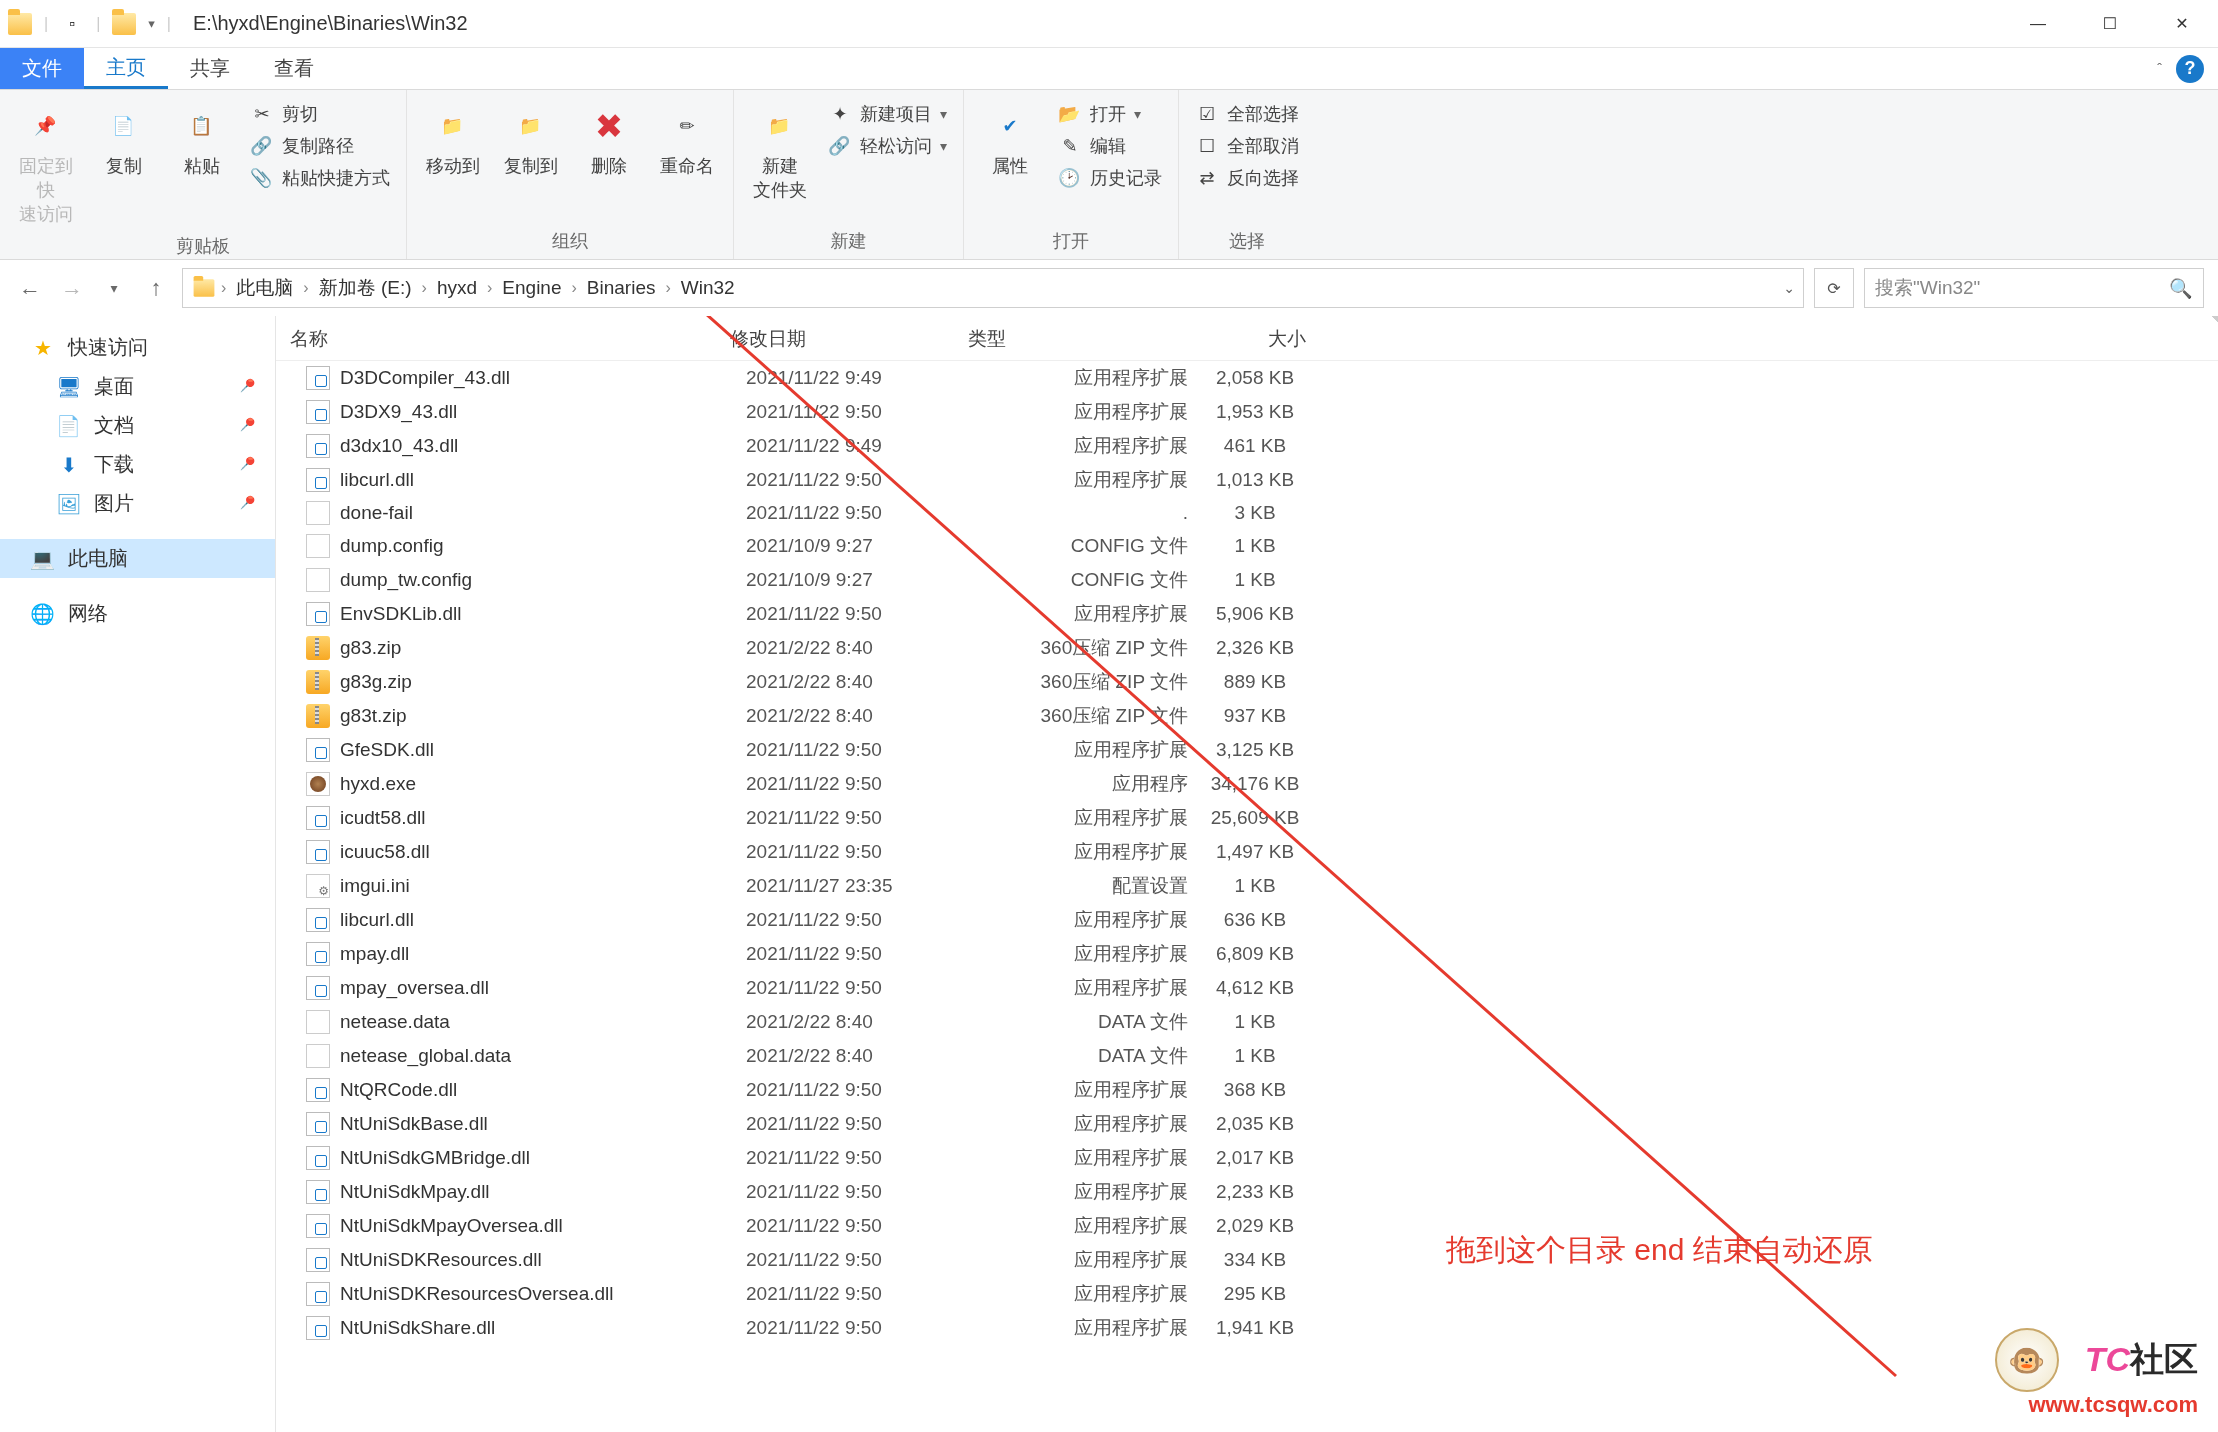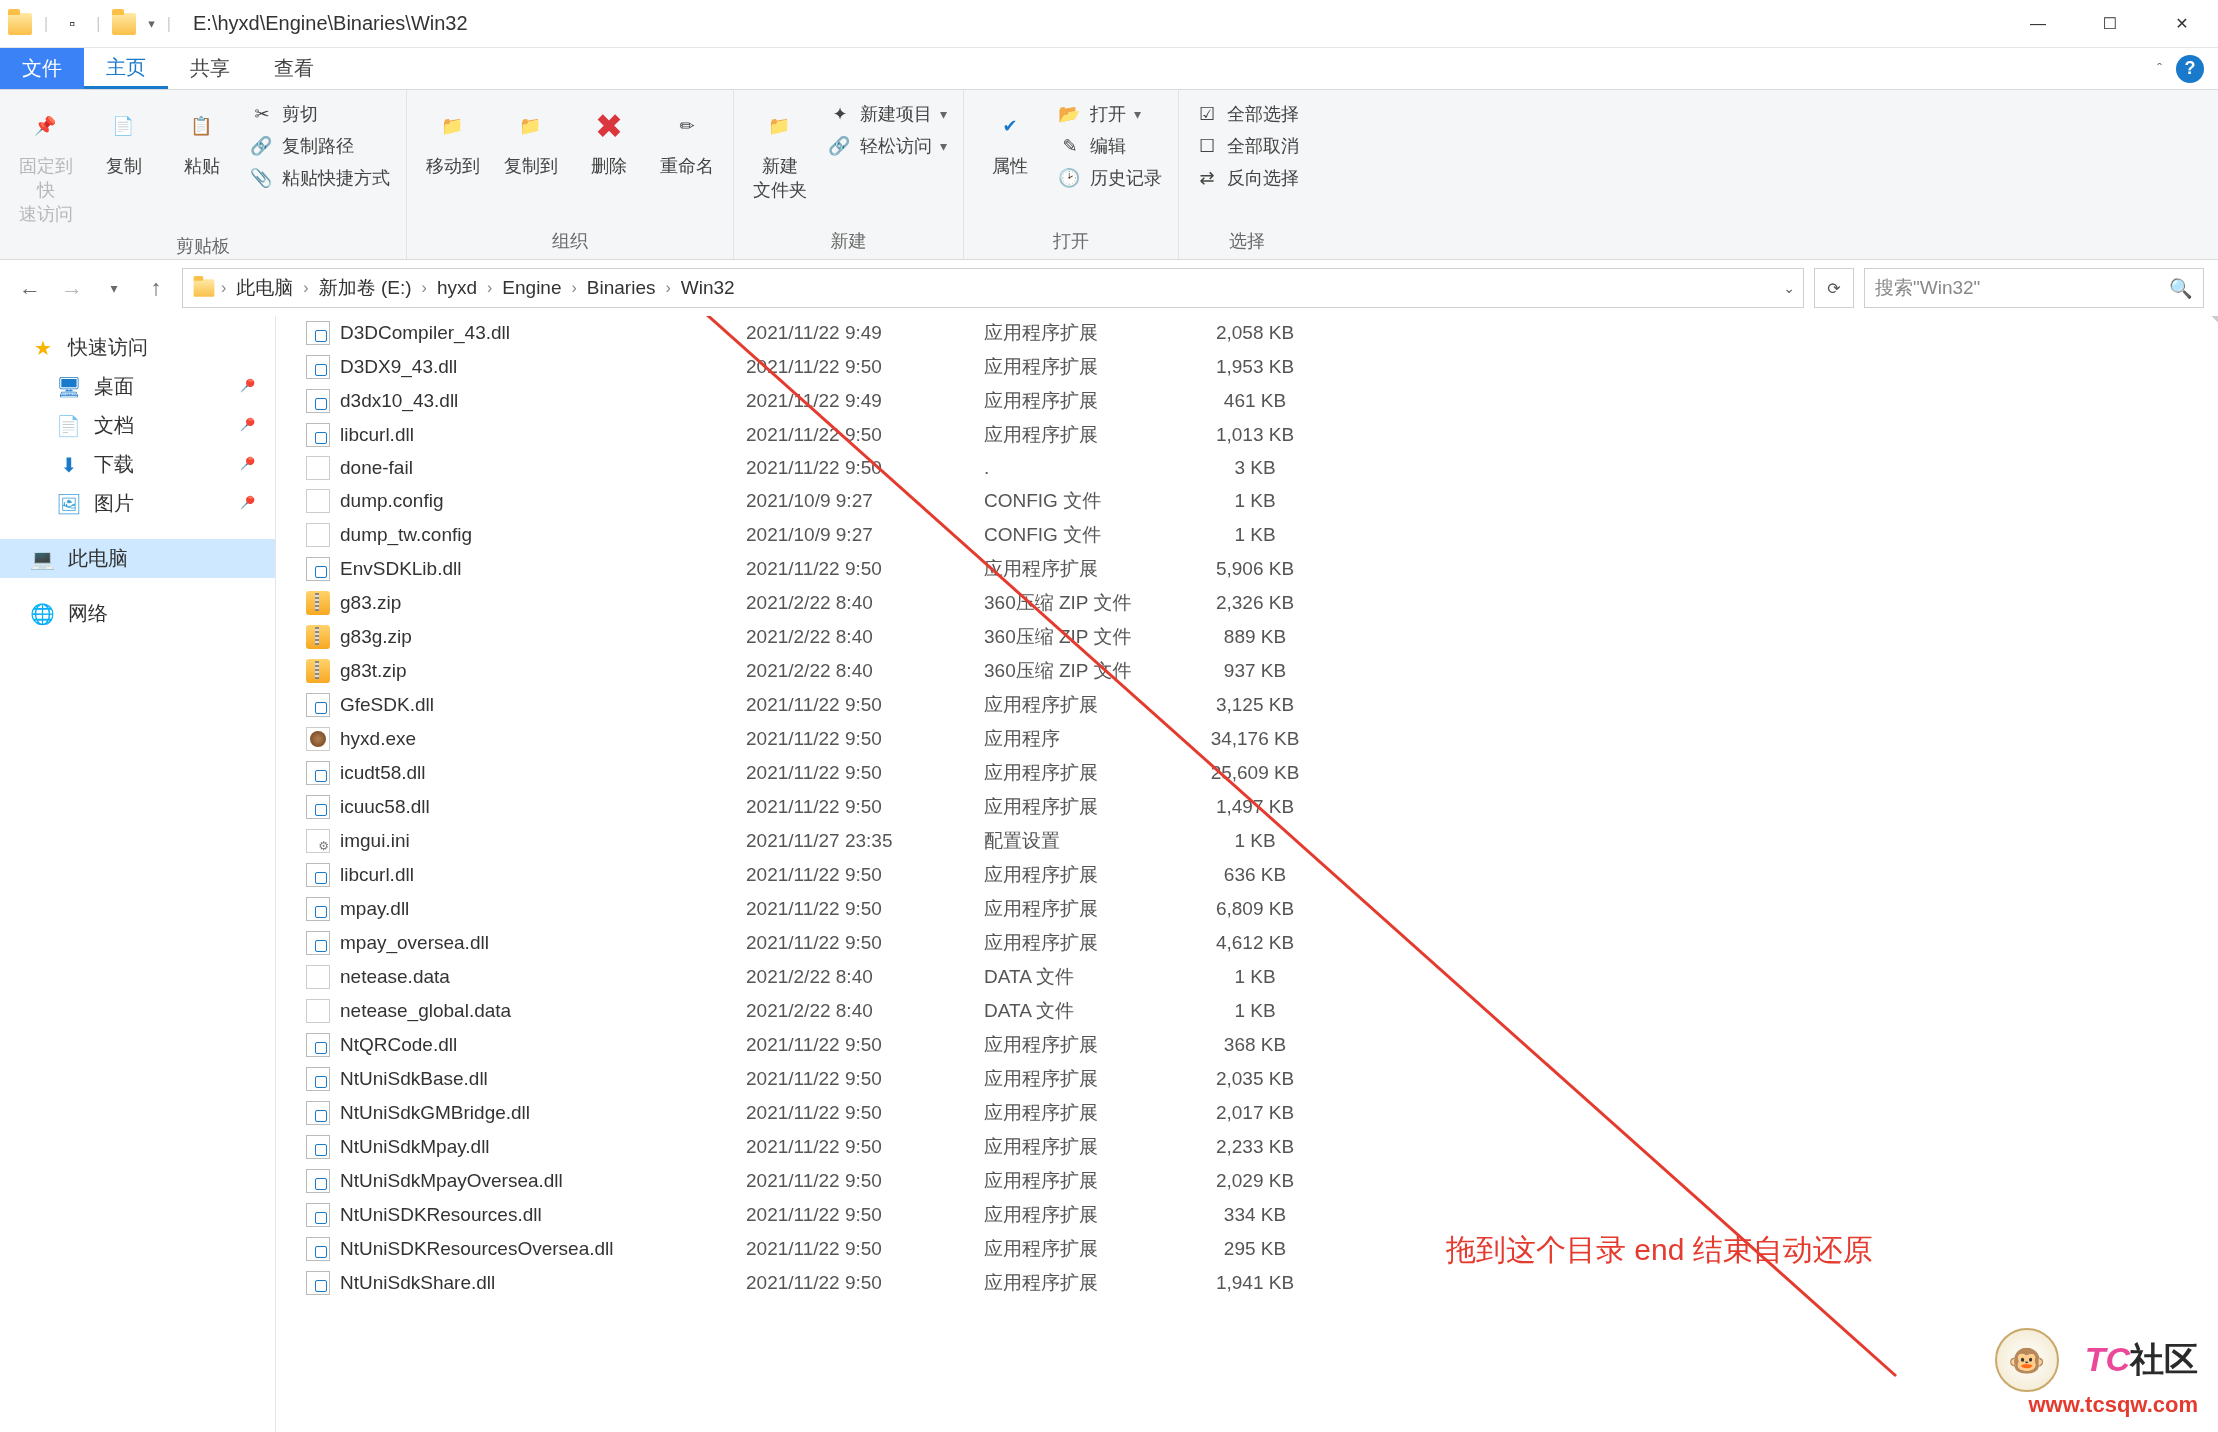--- a/index.html
+++ b/index.html
@@ -57,21 +57,21 @@
 
 .filepane { flex:1; overflow:auto; position:relative; }
 .cols { display:flex; padding: 10px 0 8px 14px; font-size:19px; color:#444; border-bottom:1px solid #eee; }
 .col-name { width: 440px; }
 .col-date { width: 238px; }
 .col-type { width: 204px; }
 .col-size { width: 134px; text-align:right; }
 .row { display:flex; padding: 4px 0 4px 14px; font-size:19px; color:#333; align-items:center; }
 .cell-name { width:440px; display:flex; align-items:center; gap:10px;margin-left:16px; }
 .cell-date { width:238px; color:#555; }
-.cell-type { width:204px; color:#555; }
+.cell-type { width:204px; color:#555;text-align:right; }
 .cell-size { width:134px; text-align:center; color:#555; }
 .fico { width:24px; height:24px; display:flex; align-items:center; justify-content:center; }
 .fico.dll { border:1px solid #bbb; background:#fff; position:relative; }
 .fico.dll::after { content:""; position:absolute; width:10px; height:10px; border:1px solid #1979ca; border-radius:2px; bottom:2px; right:2px; }
 .fico.blank { border:1px solid #ccc; background:#fff; }
 .fico.blank::before { content:""; position:absolute; top:0; right:0; border-style:solid; border-width:0 6px 6px 0; border-color:transparent #ccc transparent transparent; }
 .fico.zip { background:linear-gradient(#ffd36b,#f7a823); border-radius:3px; position:relative; }
 .fico.zip::after { content:""; position:absolute; left:9px; top:2px; width:4px; height:18px; background:repeating-linear-gradient(#888 0 2px,#ddd 2px 4px); }
 .fico.exe { background:#fff; border:1px solid #ccc; position:relative; }
 .fico.exe::after { content:""; position:absolute; inset:3px; background:radial-gradient(circle,#b08050,#6b3a1b); border-radius:50%; }
@@ -318,20 +318,26 @@
         <span>此电脑</span>
       </div>
     <div style="height:16px;"></div>
     <div class="side-item">
         <span class="ico" style="color:#1979ca;">🌐</span>
         <span>网络</span>
       </div>
   </div>
 
   <div class="filepane">
+    <div class="cols">
+      <div class="col-name">名称</div>
+      <div class="col-date">修改日期</div>
+      <div class="col-type">类型</div>
+      <div class="col-size">大小</div>
+    </div>
     <div id="rows">
         <div class="row">
           <div class="cell-name">
             <span class="fico dll"></span>
             <span>D3DCompiler_43.dll</span>
           </div>
           <div class="cell-date">2021/11/22 9:49</div>
           <div class="cell-type">应用程序扩展</div>
           <div class="cell-size">2,058 KB</div>
         </div>

